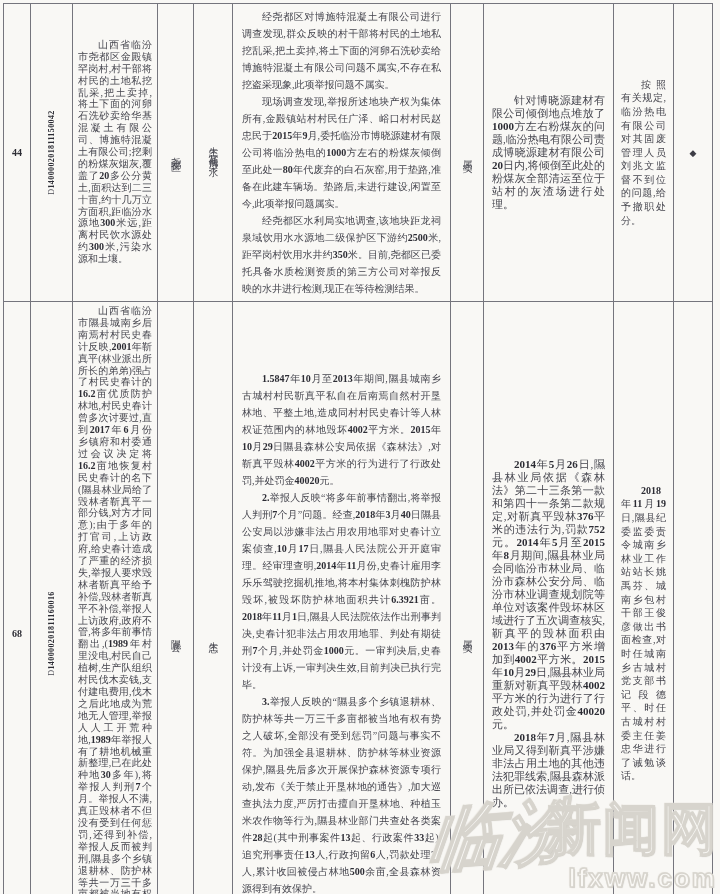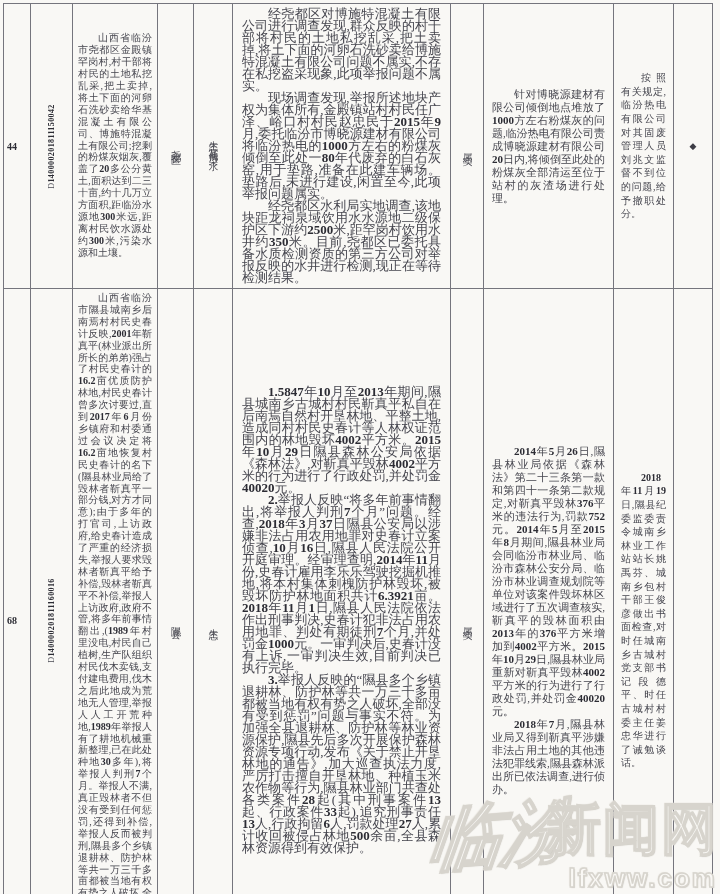--- a/index.html
+++ b/index.html
@@ -17,28 +17,28 @@
     border:1px solid #75757d;
     vertical-align:middle;
     padding:2px 3px;
     overflow:hidden;
   }
   tr.r1{height:221px;}
   tr.r2{height:656px;}
   b{font-weight:bold;color:#2c2c34;}
   p{margin:0;text-indent:2em;text-align:justify;}
   
-  .c-serial{font-size:10px;color:#3d3d46;}
+  .c-serial{text-align:center;font-size:10px;color:#3d3d46;}
   .c-id{padding:0;}
   .id-box{display:flex;width:100%;height:100%;align-items:center;justify-content:center;}
   .rot{display:inline-block;transform:rotate(-90deg);white-space:nowrap;
        font-size:8px;letter-spacing:.4px;color:#4a4a53;}
   .c-complaint{font-size:10px;line-height:11.9px;padding:3px 5px;}
   .c-complaint p{margin-bottom:1px;}
-  .c-invest{font-size:13px;line-height:12px;padding:4px 9px;}
+  .c-invest{font-size:10px;line-height:17px;padding:4px 9px;}
   .c-handle{font-size:11px;line-height:13px;padding:4px 8px;}
   .c-account{font-size:10px;line-height:13.6px;padding:4px 7px;}
   .c-note{text-align:center;font-size:9px;color:#3d3d46;}
   .vcell{text-align:center;}
   .vtext{writing-mode:vertical-rl;letter-spacing:3px;font-size:10px;
          display:inline-block;color:#45454e;}
   .vwrap{writing-mode:vertical-rl;display:inline-block;max-height:88px;
          line-height:15px;font-size:9.5px;letter-spacing:2px;text-align:left;}
   
   .wm{position:absolute;right:1px;bottom:2px;width:287px;height:92px;
@@ -125,21 +125,21 @@
         <p class="bd"><b>2017</b>年中央督察巡视案件。</p>
       </td>
       <td class="vcell">
         <span class="vtext">隰县</span>
       </td>
       <td class="vcell">
         <span class="vwrap">生态</span>
       </td>
       <td class="c-invest">
         <p class="bd"><b>1.5847</b>年<b>10</b>月至<b>2013</b>年期间,隰县城南乡古城村村民靳真平私自在后南焉自然村开垦林地、平整土地,造成同村村民史春计等人林权证范围内的林地毁坏<b>4002</b>平方米。<b>2015</b>年<b>10</b>月<b>29</b>日隰县森林公安局依据《森林法》,对靳真平毁林<b>4002</b>平方米的行为进行了行政处罚,并处罚金<b>40020</b>元。</p>
-        <p class="bd"><b>2.</b>举报人反映“将多年前事情翻出,将举报人判刑<b>7</b>个月”问题。经查,<b>2018</b>年<b>3</b>月<b>37</b>日隰县公安局以涉嫌非法占用农用地罪对史春计立案侦查,<b>10</b>月<b>16</b>日,隰县人民法院公开开庭审理。经审理查明,<b>2014</b>年<b>11</b>月份,史春计雇用李乐乐驾驶挖掘机推地,将本村集体刺槐防护林毁坏,被毁坏防护林地面积共计<b>6.3921</b>亩。<b>2018</b>年<b>11</b>月<b>1</b>日,隰县人民法院依法作出刑事判决,史春计犯非法占用农用地罪、判处有期徒刑<b>7</b>个月,并处罚金<b>1000</b>元。一审判决后,史春计没有上诉,一审判决生效,目前判决已执行完毕。</p>
+        <p class="bd"><b>2.</b>举报人反映“将多年前事情翻出,将举报人判刑<b>7</b>个月”问题。经查,<b>2018</b>年<b>3</b>月<b>40</b>日隰县公安局以涉嫌非法占用农用地罪对史春计立案侦查,<b>10</b>月<b>17</b>日,隰县人民法院公开开庭审理。经审理查明,<b>2014</b>年<b>11</b>月份,史春计雇用李乐乐驾驶挖掘机推地,将本村集体刺槐防护林毁坏,被毁坏防护林地面积共计<b>6.3921</b>亩。<b>2018</b>年<b>11</b>月<b>1</b>日,隰县人民法院依法作出刑事判决,史春计犯非法占用农用地罪、判处有期徒刑<b>7</b>个月,并处罚金<b>1000</b>元。一审判决后,史春计没有上诉,一审判决生效,目前判决已执行完毕。</p>
         <p class="bd"><b>3.</b>举报人反映的“隰县多个乡镇退耕林、防护林等共一万三千多亩都被当地有权有势之人破坏,全部没有受到惩罚”问题与事实不符。为加强全县退耕林、防护林等林业资源保护,隰县先后多次开展保护森林资源专项行动,发布《关于禁止开垦林地的通告》,加大巡查执法力度,严厉打击擅自开垦林地、种植玉米农作物等行为,隰县林业部门共查处各类案件<b>28</b>起(其中刑事案件<b>13</b>起、行政案件<b>33</b>起),追究刑事责任<b>13</b>人,行政拘留<b>6</b>人,罚款处理<b>27</b>人,累计收回被侵占林地<b>500</b>余亩,全县森林资源得到有效保护。</p>
       </td>
       <td class="vcell">
         <span class="vtext">属实</span>
       </td>
       <td class="c-handle">
         <p class="bd"><b>2014</b>年<b>5</b>月<b>26</b>日,隰县林业局依据《森林法》第二十三条第一款和第四十一条第二款规定,对靳真平毁林<b>376</b>平米的违法行为,罚款<b>752</b>元。<b>2014</b>年<b>5</b>月至<b>2015</b>年<b>8</b>月期间,隰县林业局会同临汾市林业局、临汾市森林公安分局、临汾市林业调查规划院等单位对该案件毁坏林区域进行了五次调查核实,靳真平的毁林面积由<b>2013</b>年的<b>376</b>平方米增加到<b>4002</b>平方米。<b>2015</b>年<b>10</b>月<b>29</b>日,隰县林业局重新对靳真平毁林<b>4002</b>平方米的行为进行了行政处罚,并处罚金<b>40020</b>元。</p>
         <p class="bd"><b>2018</b>年<b>7</b>月,隰县林业局又得到靳真平涉嫌非法占用土地的其他违法犯罪线索,隰县森林派出所已依法调查,进行侦办。</p>
       </td>
       <td class="c-account">

